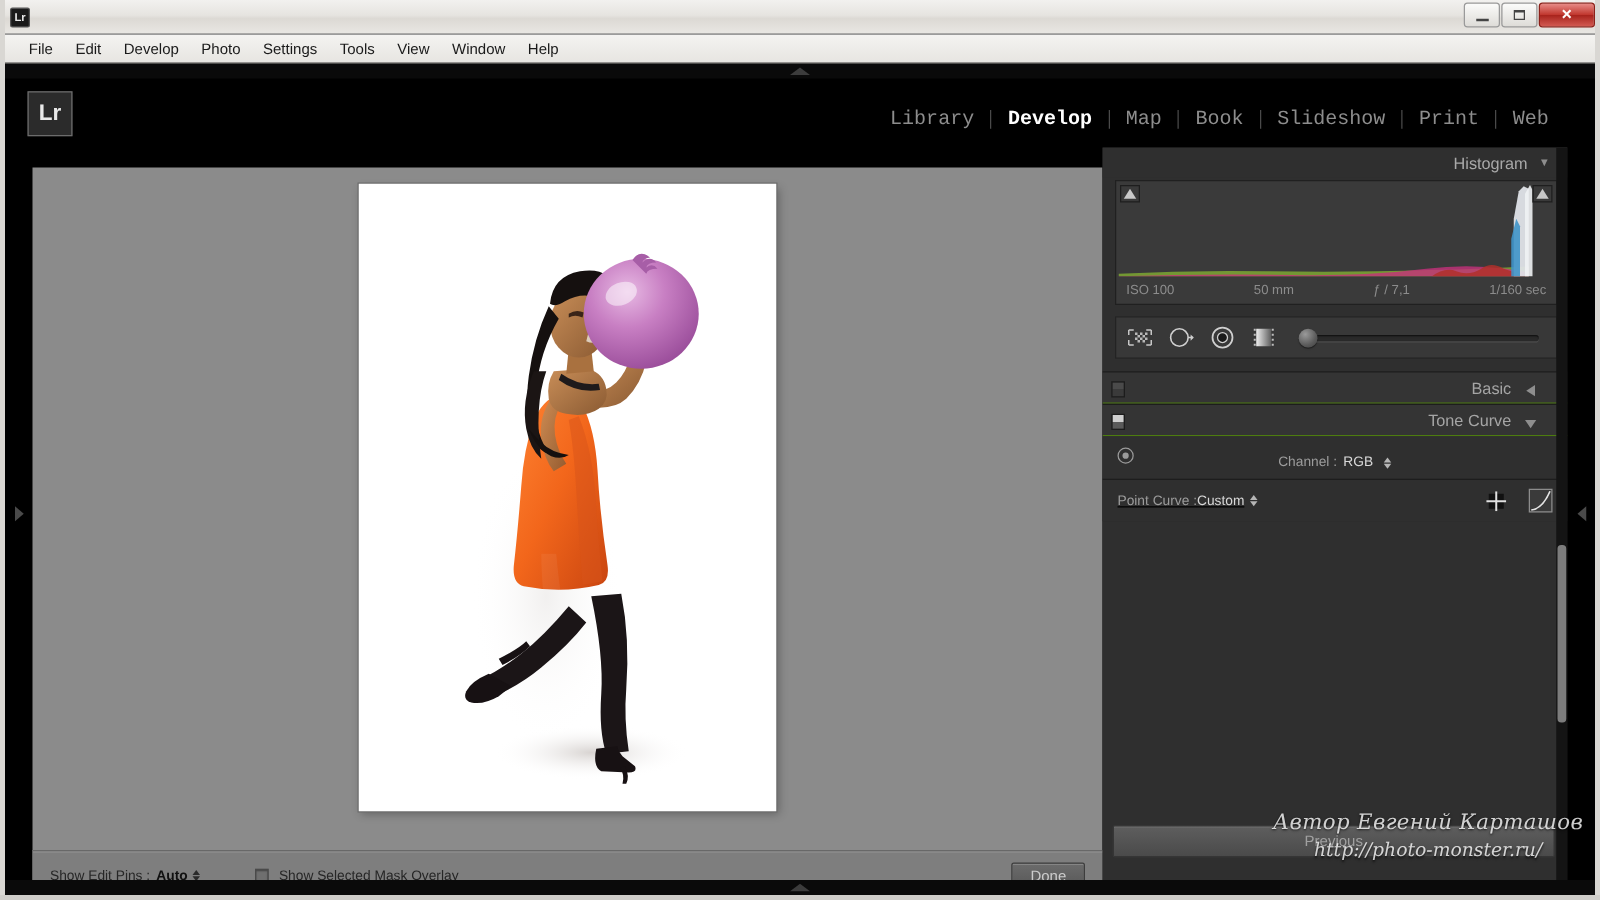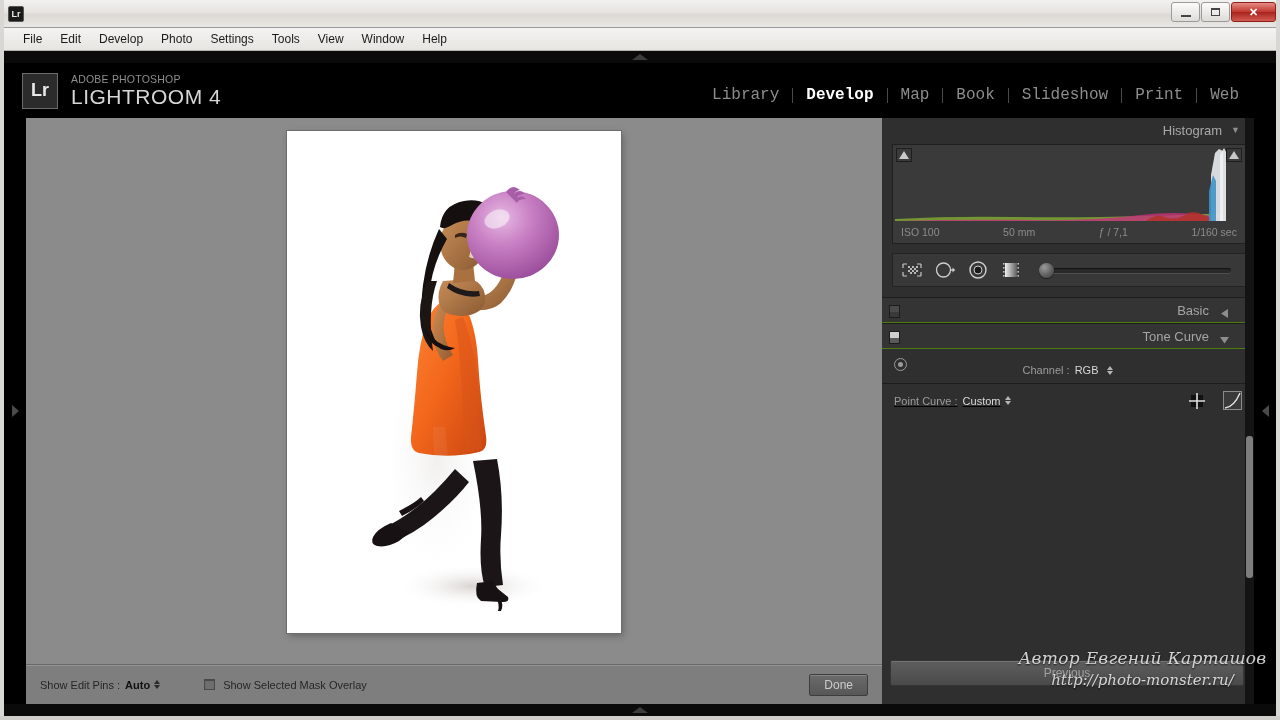--- a/index.html
+++ b/index.html
@@ -91,21 +91,21 @@
   
   .left-strip {
     position: absolute; left: 0; top: 0; width: 22px; height: 586px;
     background: #000; display: flex; align-items: center; justify-content: center;
   }
   .tri-right { width:0;height:0;border-top:6px solid transparent;border-bottom:6px solid transparent;border-left:7px solid #4a4a4a; }
   .tri-left { width:0;height:0;border-top:6px solid transparent;border-bottom:6px solid transparent;border-right:7px solid #4a4a4a; }
 
   
   .canvas {
-    position: absolute; left: 22px; top: 0; width: 856px; height: 586px;
+    position: absolute; left: 22px; top: 16px; width: 856px; height: 586px;
     background: #8b8b8b; display: flex; flex-direction: column;
   }
   .canvas-photo-area { flex: 1; display: flex; align-items: center; justify-content: center; padding-bottom: 18px; }
   .photo-frame {
     width: 334px; height: 502px; background: #fff;
     box-shadow: 0 0 0 1px #6d6d6d, 2px 3px 7px rgba(0,0,0,.28);
     position: relative; overflow: hidden;
   }
 
   
@@ -206,21 +206,21 @@
   .tc-row {
     height: 26px; display: flex; align-items: center; justify-content: center;
     font-size: 11px; color: #9c9c9c; gap: 5px;
   }
   .tc-row .val { color: #d8d8d8; }
   .tc-footer {
     height: 34px; border-top: 1px solid #1d1d1d; display: flex; align-items: center;
     padding: 0 12px 0 12px; background: #2f2f2f; text-decoration: underline;
   }
   .tc-footer .lbl { font-size: 11px; color: #9c9c9c; }
-  .tc-footer .val { font-size: 11px; color: #d8d8d8; margin-left: 5px; }
+  .tc-footer .val { font-size: 11px; color: #d8d8d8; margin-left: 0; }
   .grid-ico {
     margin-left: auto; width: 16px; height: 16px; position: relative;
   }
   .curve-ico {
     margin-left: 18px; width: 19px; height: 19px; border: 1px solid #8c8c8c; background: #3a3a3a; position: relative; overflow:hidden;
   }
 
   
   .r-scroll { position: absolute; right: 0; top: 0; width: 9px; height: 586px; background: #141414; }
   .r-thumb { position: absolute; right: 1px; width: 7px; background: #7d7d7d; border-radius: 3px; }
@@ -296,24 +296,20 @@
 
   <div class="lr-shell">
 
     <div class="top-collapse">
       <div class="tri-up"></div>
     </div>
 
     <div class="module-bar">
       <div class="lr-logo-wrap">
         <div class="lr-badge">Lr</div>
-        <div class="lr-words">
-          <div class="lr-sub">ADOBE PHOTOSHOP</div>
-          <div class="lr-main">LIGHTROOM 4</div>
-        </div>
       </div>
       <div class="modules">
         <div class="module">Library</div>
         <div class="module-sep"></div>
         <div class="module active">Develop</div>
         <div class="module-sep"></div>
         <div class="module">Map</div>
         <div class="module-sep"></div>
         <div class="module">Book</div>
         <div class="module-sep"></div>

